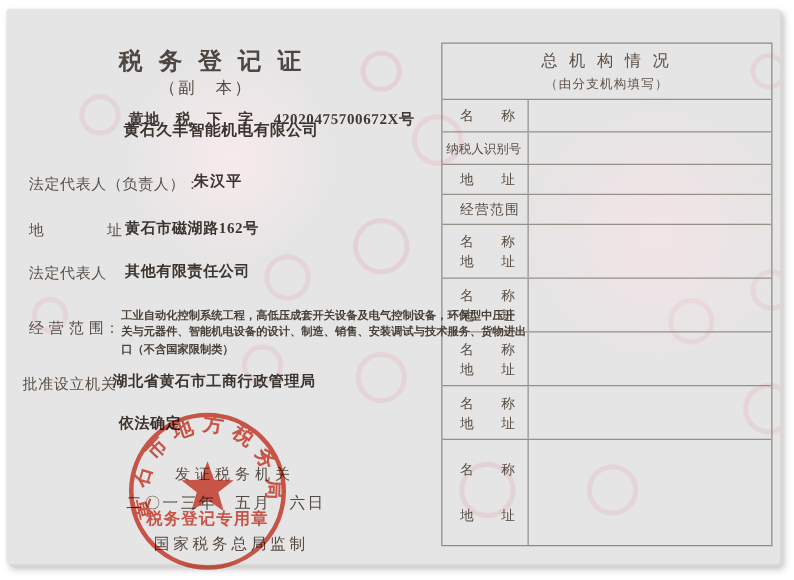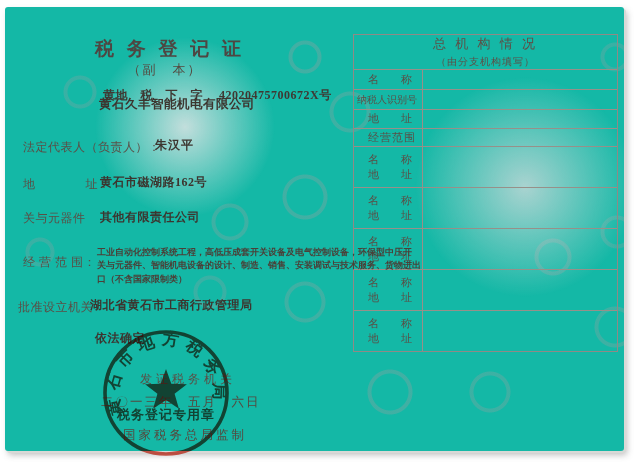--- a/index.html
+++ b/index.html
@@ -3,21 +3,21 @@
 <meta charset="utf-8">
 <style>
   html,body{margin:0;padding:0;}
   body{
     width:635px;height:464px;position:relative;overflow:hidden;
     background:#ffffff;
     font-family:"Liberation Serif", serif;
   }
   .paper{
     position:absolute;left:5px;top:7px;width:619px;height:444px;
-    background:#14b8a6;
+    background:#e5e5e5;
     box-shadow:2px 2px 0 #d9d9d6, 3px 4px 6px rgba(110,110,110,.45);
     border-radius:3px;
   }
   .paper::before{
     content:"";position:absolute;inset:0;pointer-events:none;border-radius:3px;
     background:
       radial-gradient(circle at 180px 120px, rgba(253,235,238,.75), transparent 90px),
       radial-gradient(circle at 520px 180px, rgba(250,226,231,.65), transparent 110px),
       radial-gradient(circle at 300px 50px,  transparent 12px, rgba(226,148,158,.22) 13px 16px, transparent 17px),
       radial-gradient(circle at 345px 105px, transparent 16px, rgba(226,148,158,.20) 17px 20px, transparent 21px),
@@ -40,21 +40,21 @@
   .serial{font-size:12px;font-weight:bold;color:#3f3833;letter-spacing:.5px;}
   .lbl{font-size:12px;color:#5a4f46;letter-spacing:.5px;}
   .val{font-size:12px;font-weight:bold;color:#3c352f;letter-spacing:.5px;}
   .scope-lines{font-size:9px;line-height:13.4px;color:#4a4038;font-weight:bold;z-index:3;}
   .scope-lines span{display:block;white-space:nowrap;}
   .issuer{font-size:12px;color:#5a4f46;letter-spacing:4px;}
   .date{font-size:12.5px;color:#55493f;letter-spacing:2px;}
   .footer{font-size:12.5px;color:#55493f;letter-spacing:3px;}
 
   .hq-table{
-    position:absolute;left:348px;top:27px;width:265px;height:318px;
+    position:absolute;left:348px;top:27px;width:265px;height:403px;
     border:1px solid #8f8a86;box-sizing:border-box;
     display:flex;flex-direction:column;z-index:1;
     color:#5a4f46;
   }
   .t-row{display:flex;border-top:1px solid #979089;box-sizing:border-box;}
   .t-row:first-child{border-top:none;}
   .t-head{flex-direction:column;align-items:center;justify-content:center;}
   .t-head .h1{font-size:13px;letter-spacing:3px;color:#5d4f46;}
   .t-head .h2{font-size:10px;color:#5d4f46;margin-top:2px;letter-spacing:1px;}
   .t-lab{width:69px;box-sizing:border-box;border-right:1px solid #979089;
@@ -75,21 +75,21 @@
   <div class="abs serial" style="left:98px;top:80px;">黄地　税　下　字　 42020475700672X号</div>
 
   <div class="abs val" style="left:94px;top:89px;font-size:12.5px;">黄石久丰智能机电有限公司</div>
 
   <div class="abs lbl" style="left:18px;top:132px;">法定代表人（负责人）：</div>
   <div class="abs val" style="left:150px;top:130px;letter-spacing:1px;">朱汉平</div>
 
   <div class="abs lbl" style="left:18px;top:169px;">地　　　　址：</div>
   <div class="abs val" style="left:95px;top:167px;">黄石市磁湖路162号</div>
 
-  <div class="abs lbl" style="left:18px;top:203px;">关与元器件</div>
+  <div class="abs lbl" style="left:18px;top:203px;">法定代表人</div>
   <div class="abs val" style="left:95px;top:202px;">其他有限责任公司</div>
 
   <div class="abs lbl" style="left:18px;top:247px;">经 营 范 围：</div>
   <div class="abs scope-lines" style="left:92px;top:239px;">
     <span>工业自动化控制系统工程，高低压成套开关设备及电气控制设备，环保型中压开</span>
     <span>关与元器件、智能机电设备的设计、制造、销售、安装调试与技术服务、货物进出</span>
     <span>口（不含国家限制类）</span>
   </div>
 
   <div class="abs lbl" style="left:13px;top:292px;">批准设立机关</div>

